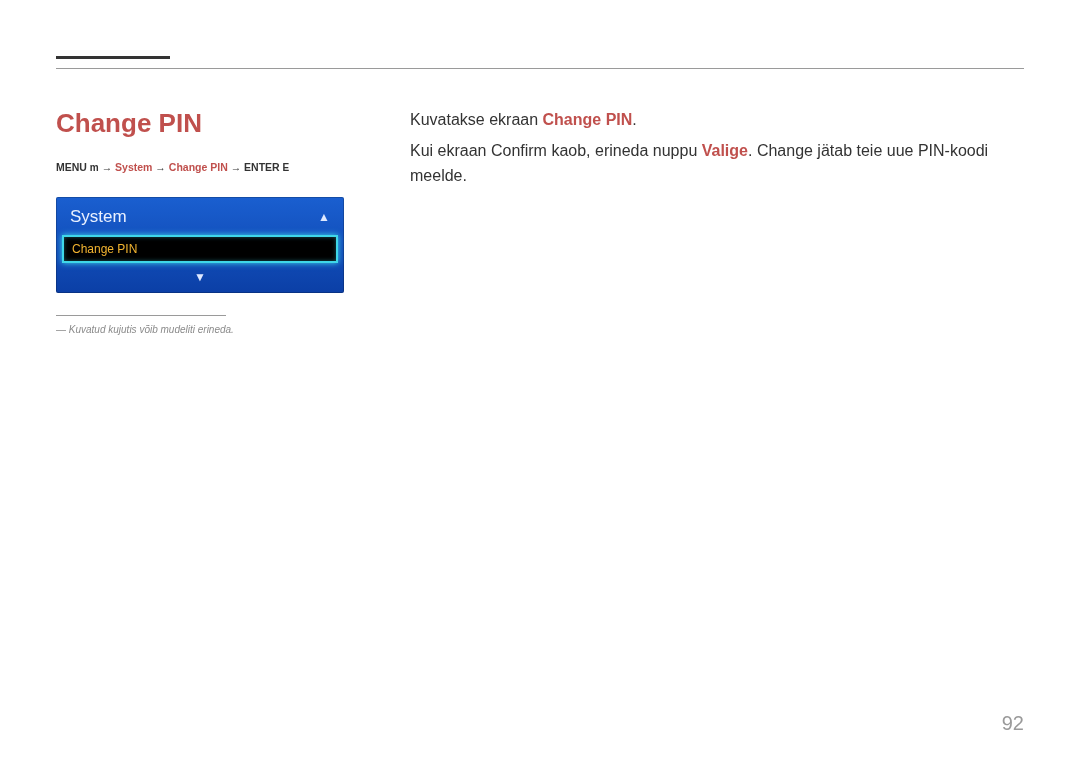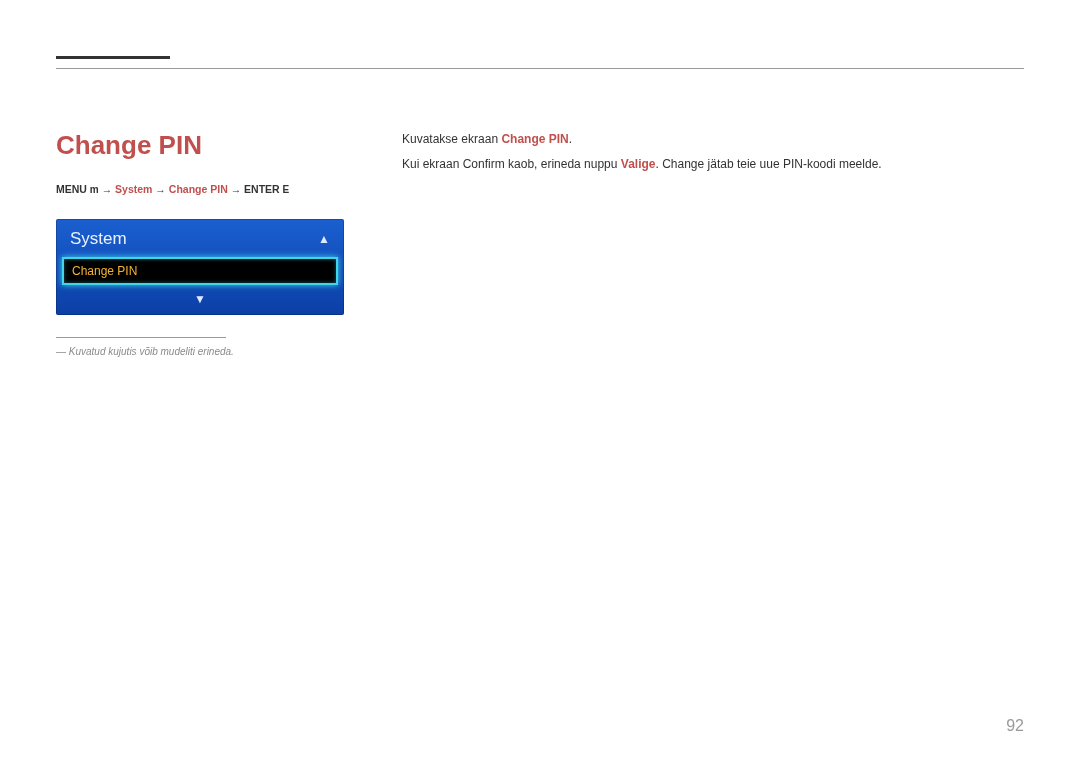--- a/index.html
+++ b/index.html
@@ -5,21 +5,21 @@
   * { margin: 0; padding: 0; box-sizing: border-box; }
   body {
     font-family: Arial, Helvetica, sans-serif;
     background: #fff;
     width: 1080px;
     height: 763px;
     position: relative;
     color: #333;
   }
   .page {
-    padding: 86px 56px 0 56px;
+    padding: 64px 56px 0 56px;
     position: relative;
     height: 100%;
   }
   .top-rule {
     border: none;
     border-top: 1px solid #9a9a9a;
     position: absolute;
     left: 56px;
     right: 56px;
     top: 68px;
@@ -37,23 +37,24 @@
     display: flex;
     gap: 56px;
     margin-top: 44px;
   }
   .left-col {
     width: 290px;
     flex-shrink: 0;
   }
   .right-col {
     flex: 1;
-    font-size: 12px;
+    font-size: 16px;
     line-height: 1.55;
     color: #333;
+    margin-left: 8px;
   }
   h1.page-title {
     color: #c0504d;
     font-size: 26px;
     font-weight: 600;
     margin-bottom: 22px;
   }
   .breadcrumb {
     font-size: 10.5px;
     font-weight: 700;
@@ -123,21 +124,21 @@
     font-size: 10px;
     color: #8a8a8a;
     font-style: italic;
   }
   .right-col p { margin-bottom: 6px; }
   .right-col .accent { color: #c0504d; font-weight: 700; }
   .page-number {
     position: absolute;
     right: 56px;
     bottom: 28px;
-    font-size: 16px;
+    font-size: 20px;
     color: #9a9a9a;
     font-weight: 300;
   }
 </style>
 </head>
 <body>
 
 <div class="page">
   <div class="top-rule-bold"></div>
   <hr class="top-rule">

